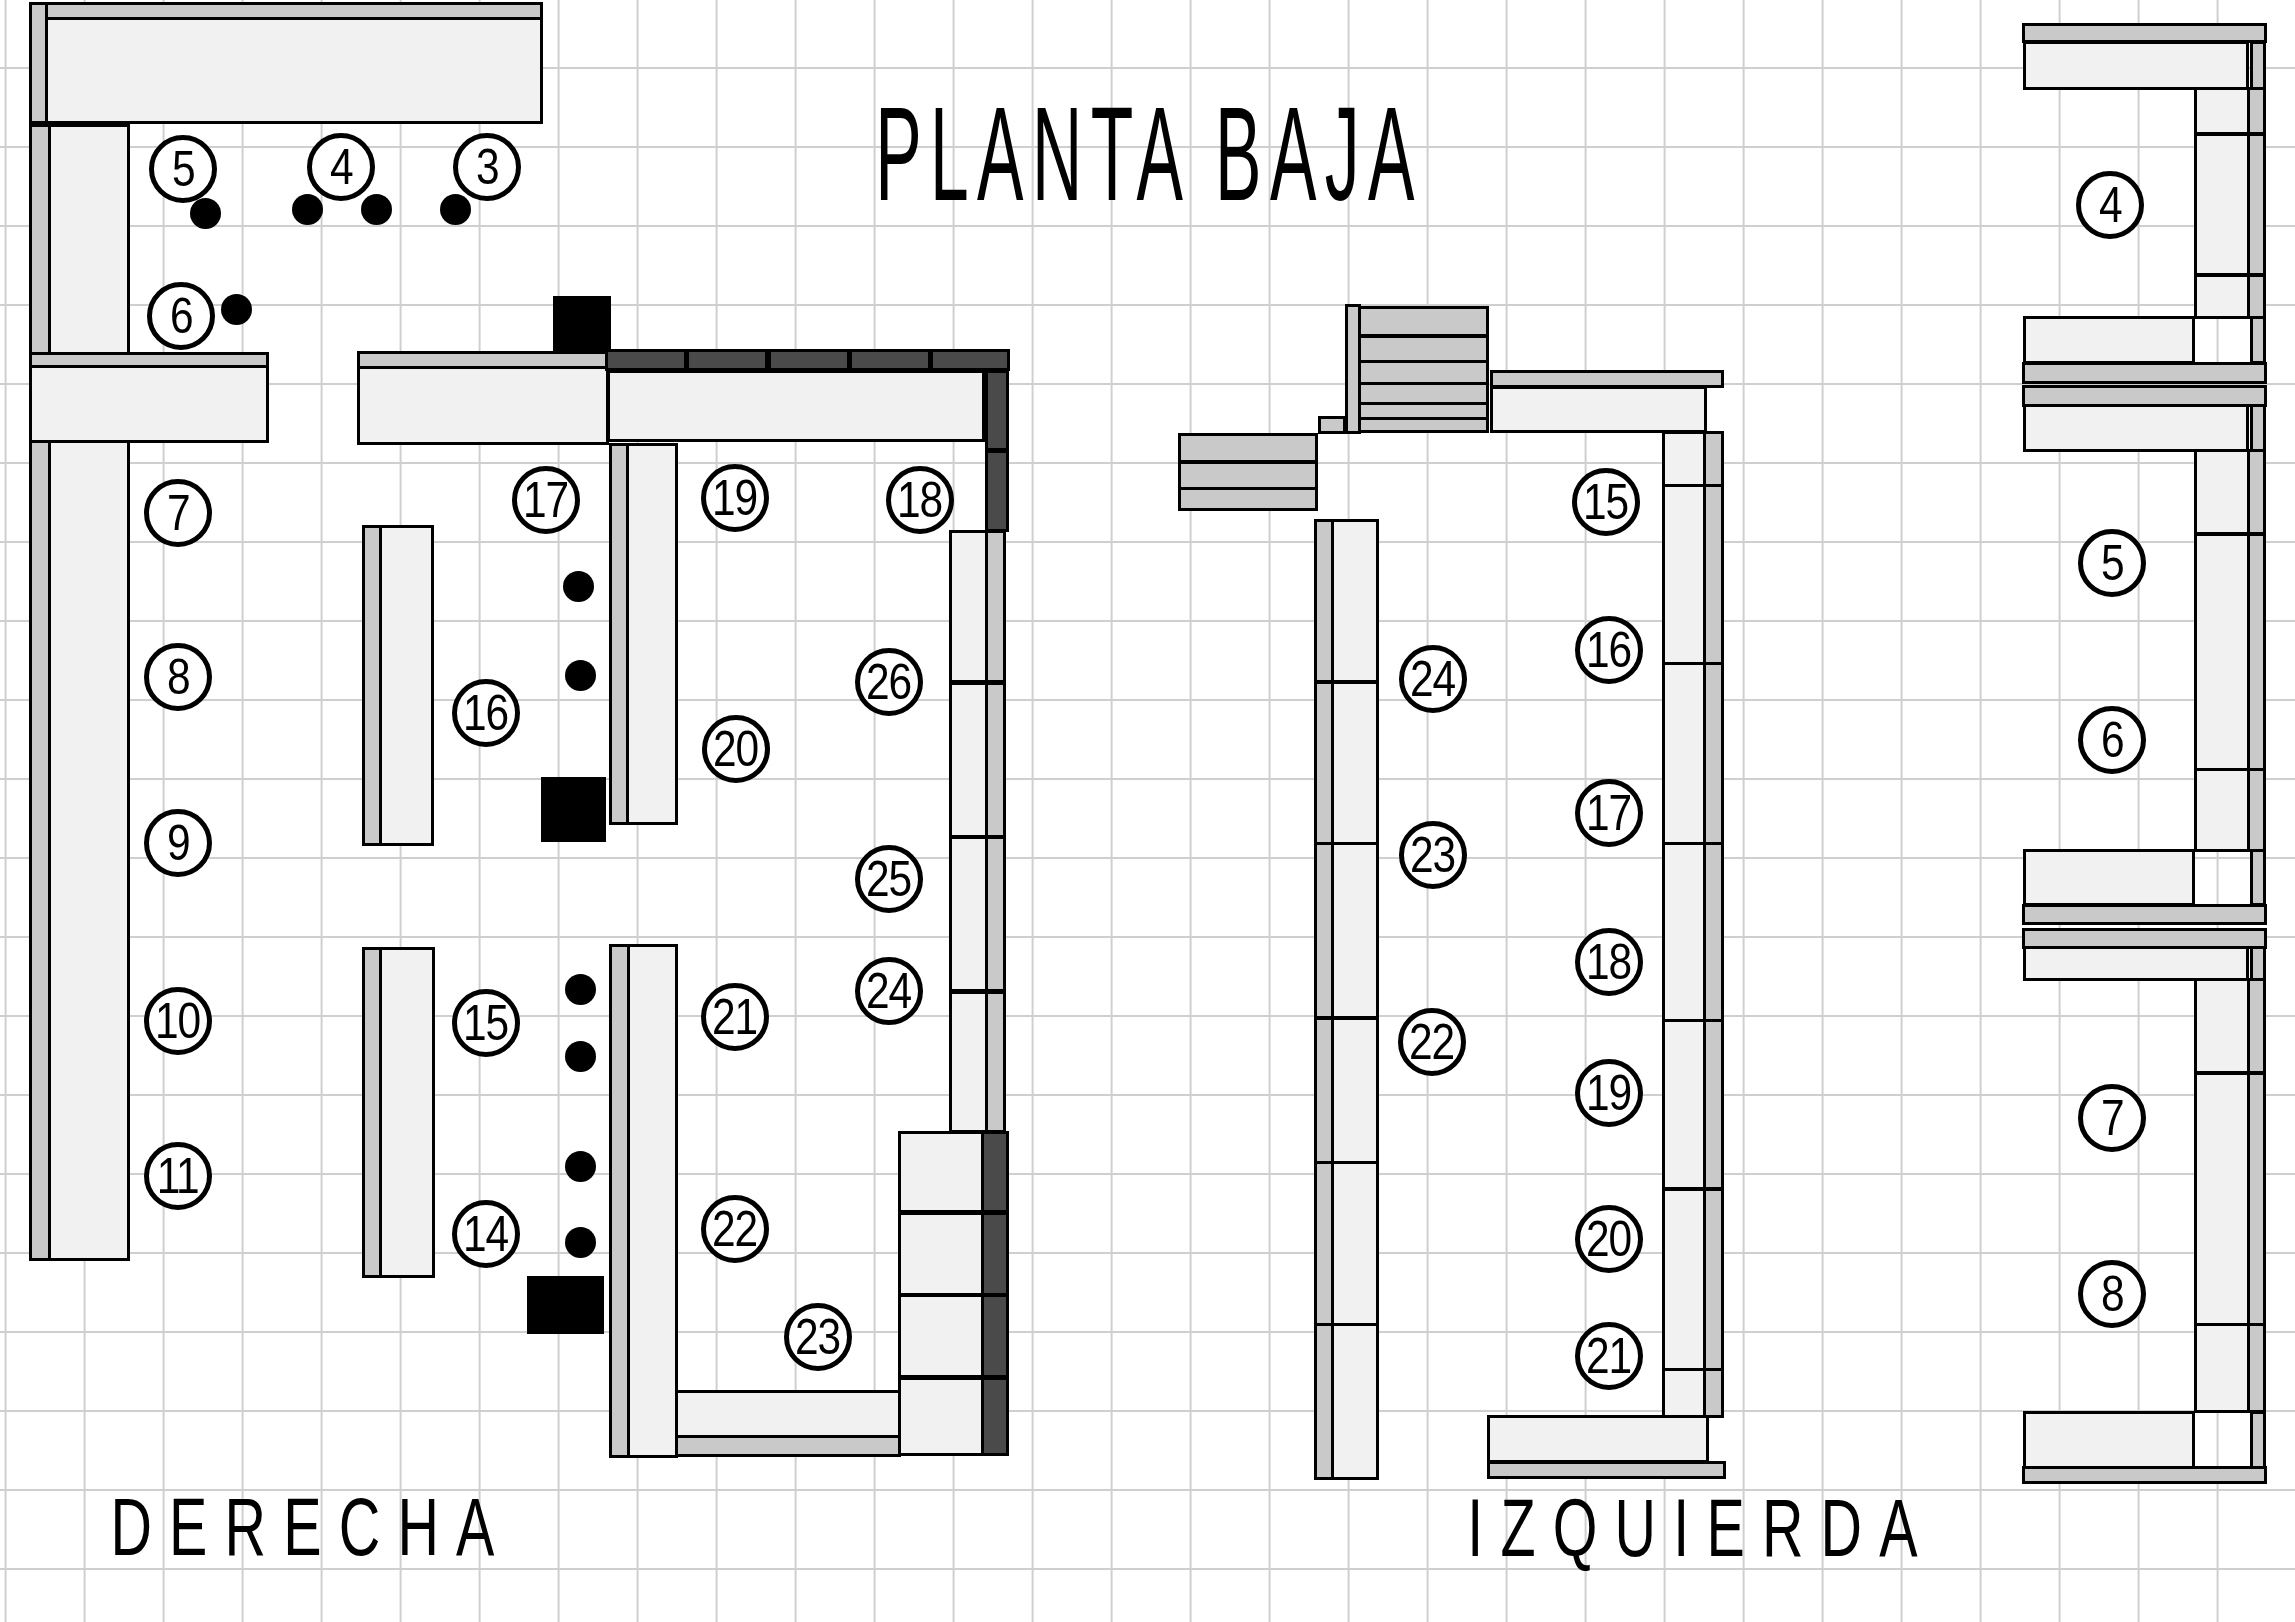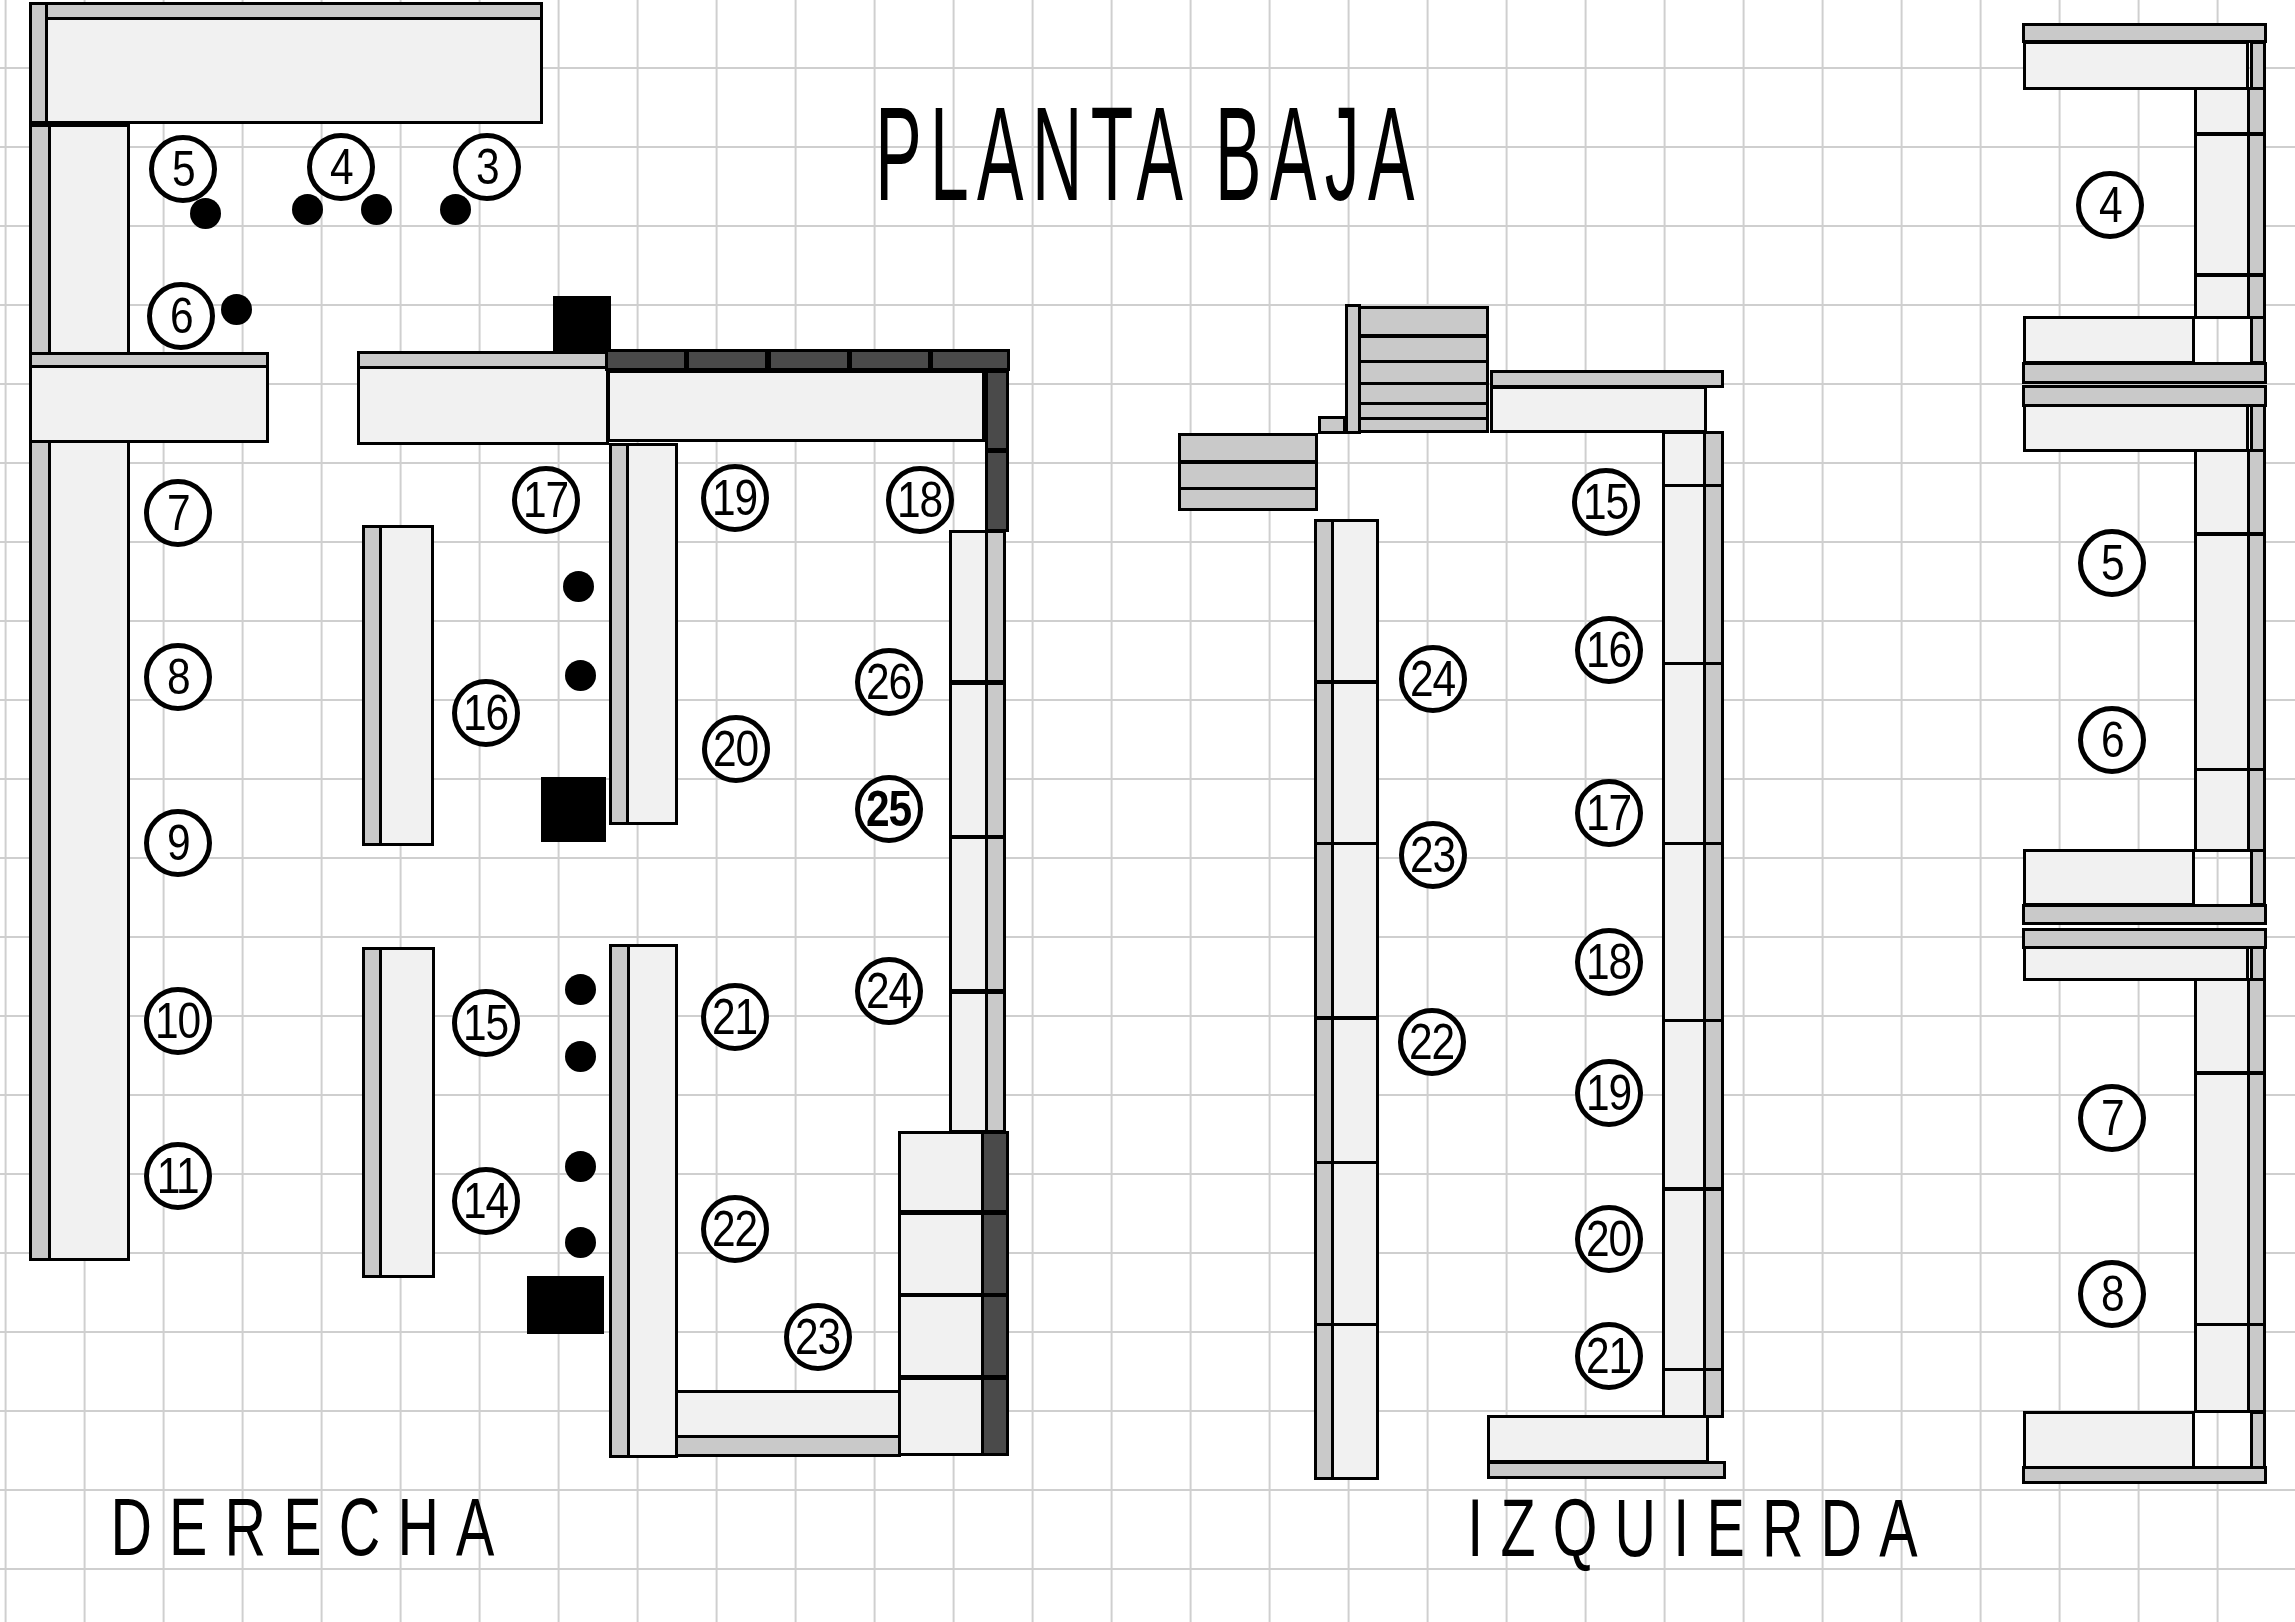--- a/index.html
+++ b/index.html
@@ -258,33 +258,33 @@
       </div>
       <div class="marker" style="left: 452px; top: 679px;">
         <span>16</span>
       </div>
       <div class="marker" style="left: 702px; top: 715px;">
         <span>20</span>
       </div>
       <div class="marker" style="left: 855px; top: 648px;">
         <span>26</span>
       </div>
-      <div class="marker" style="left: 855px; top: 775px; font-weight: bold;">
+      <div class="marker" style="left: 855px; top: 845px;">
         <span>25</span>
       </div>
       <div class="marker" style="left: 855px; top: 957px;">
         <span>24</span>
       </div>
       <div class="marker" style="left: 701px; top: 983px;">
         <span>21</span>
       </div>
       <div class="marker" style="left: 452px; top: 989px;">
         <span>15</span>
       </div>
-      <div class="marker" style="left: 452px; top: 1167px;">
+      <div class="marker" style="left: 452px; top: 1200px;">
         <span>14</span>
       </div>
       <div class="marker" style="left: 701px; top: 1195px;">
         <span>22</span>
       </div>
       <div class="marker" style="left: 784px; top: 1303px;">
         <span>23</span>
       </div>
       <div class="marker" style="left: 1572px; top: 468px;">
         <span>15</span>

